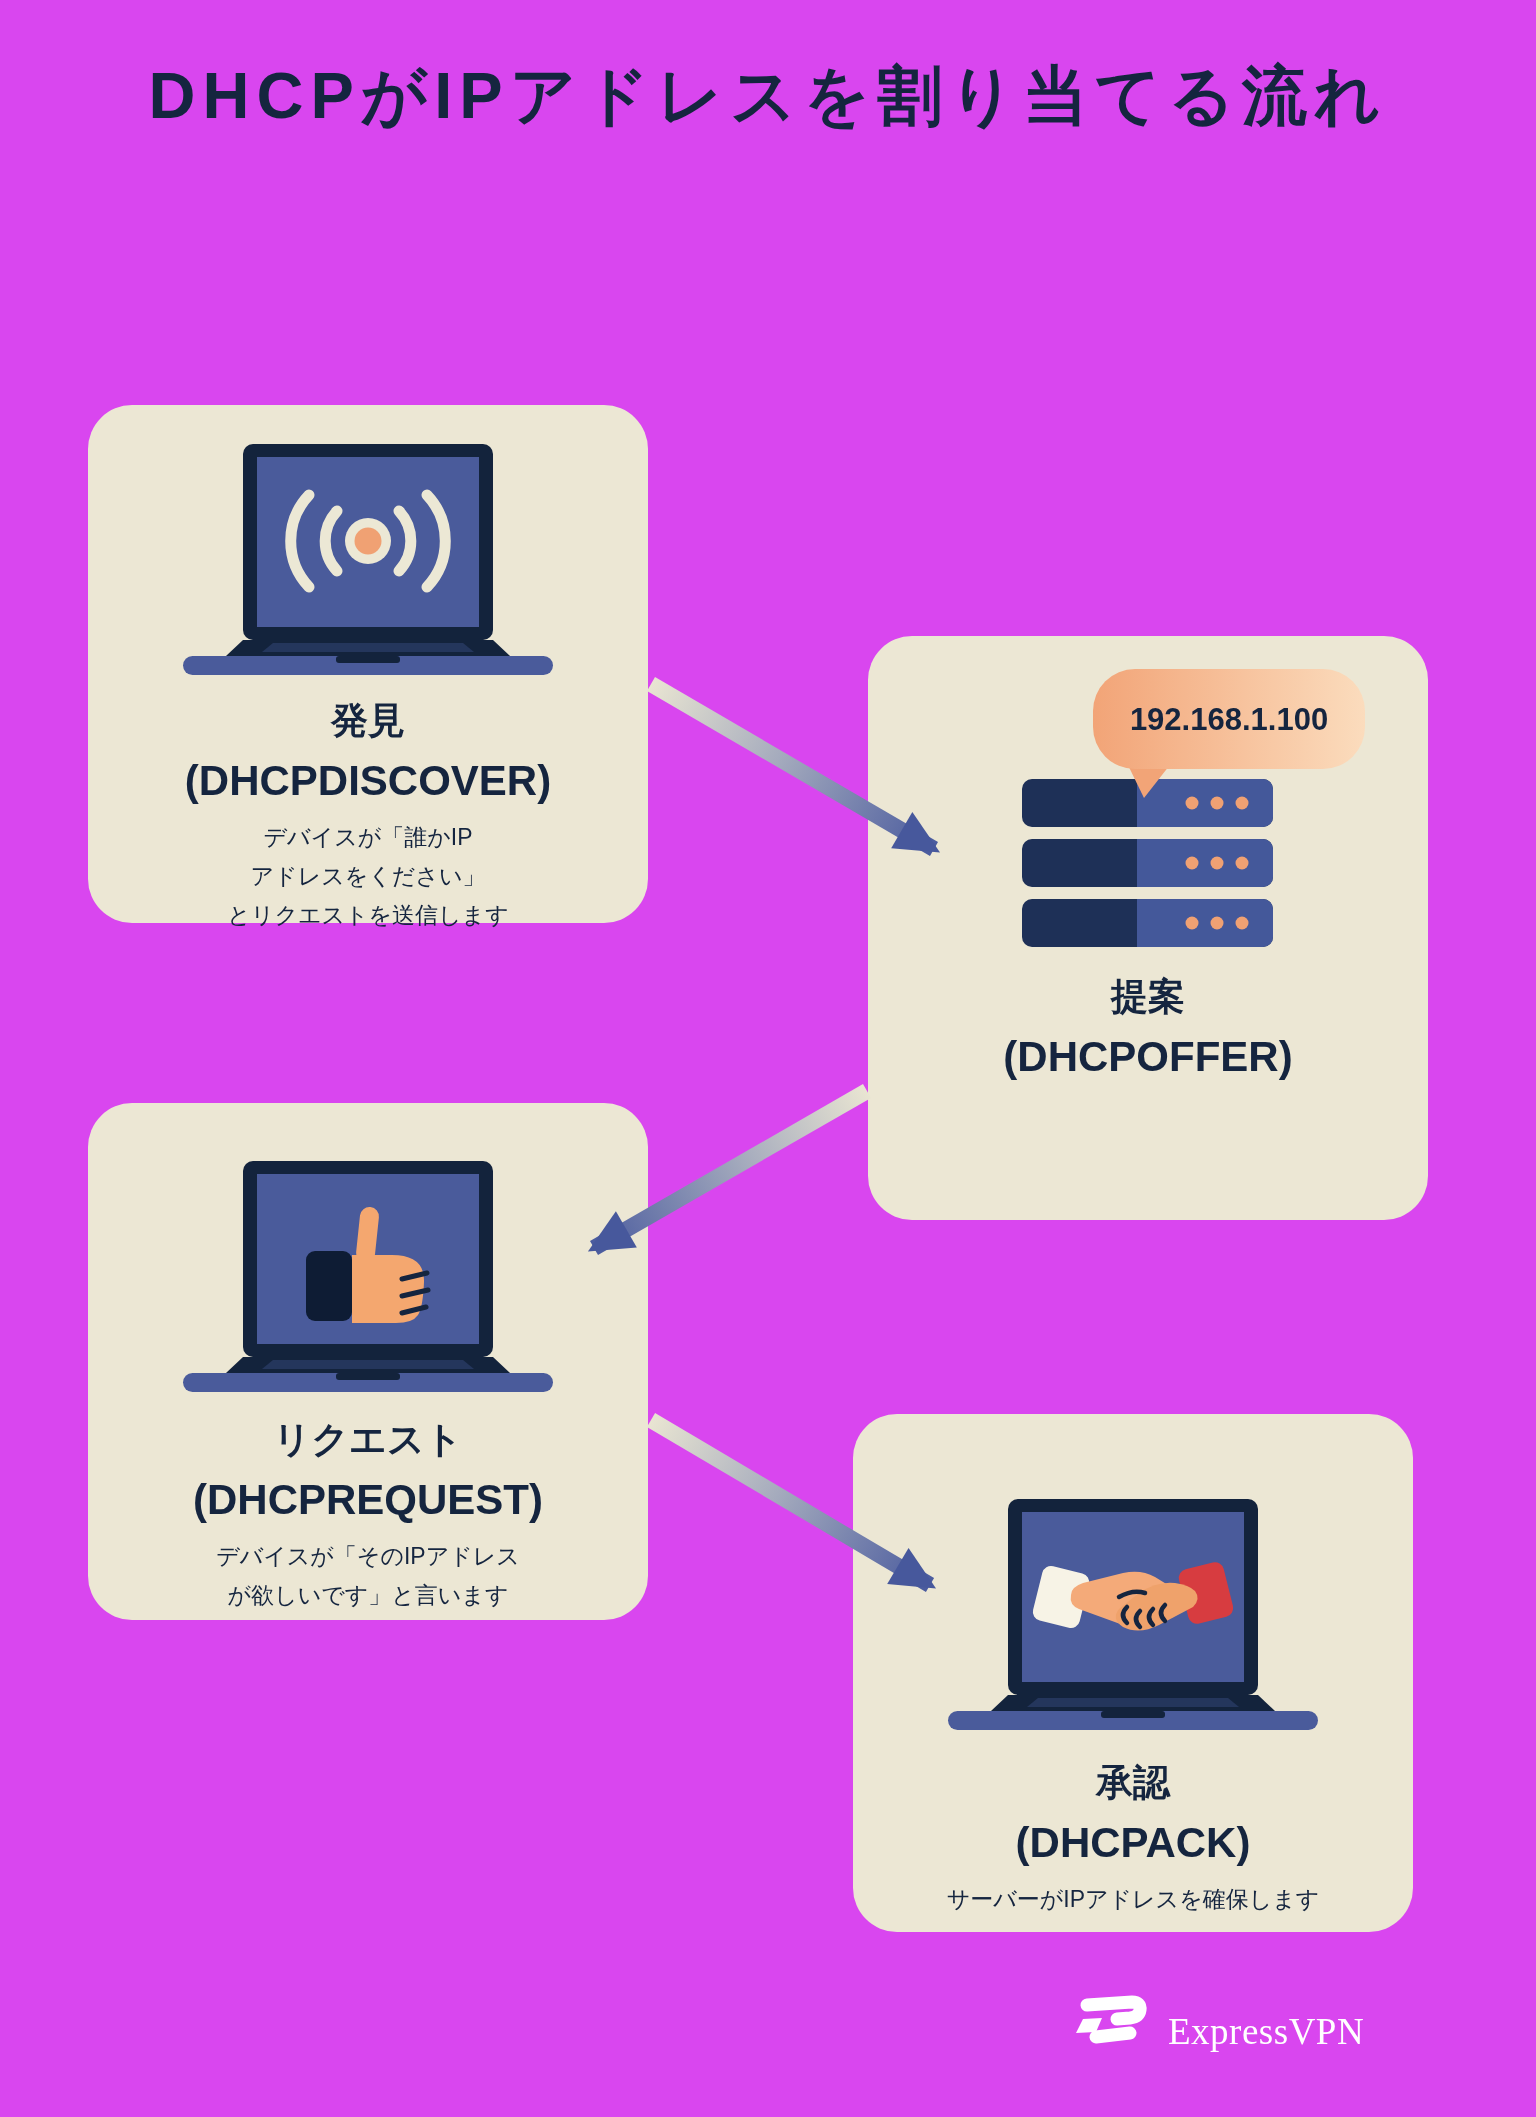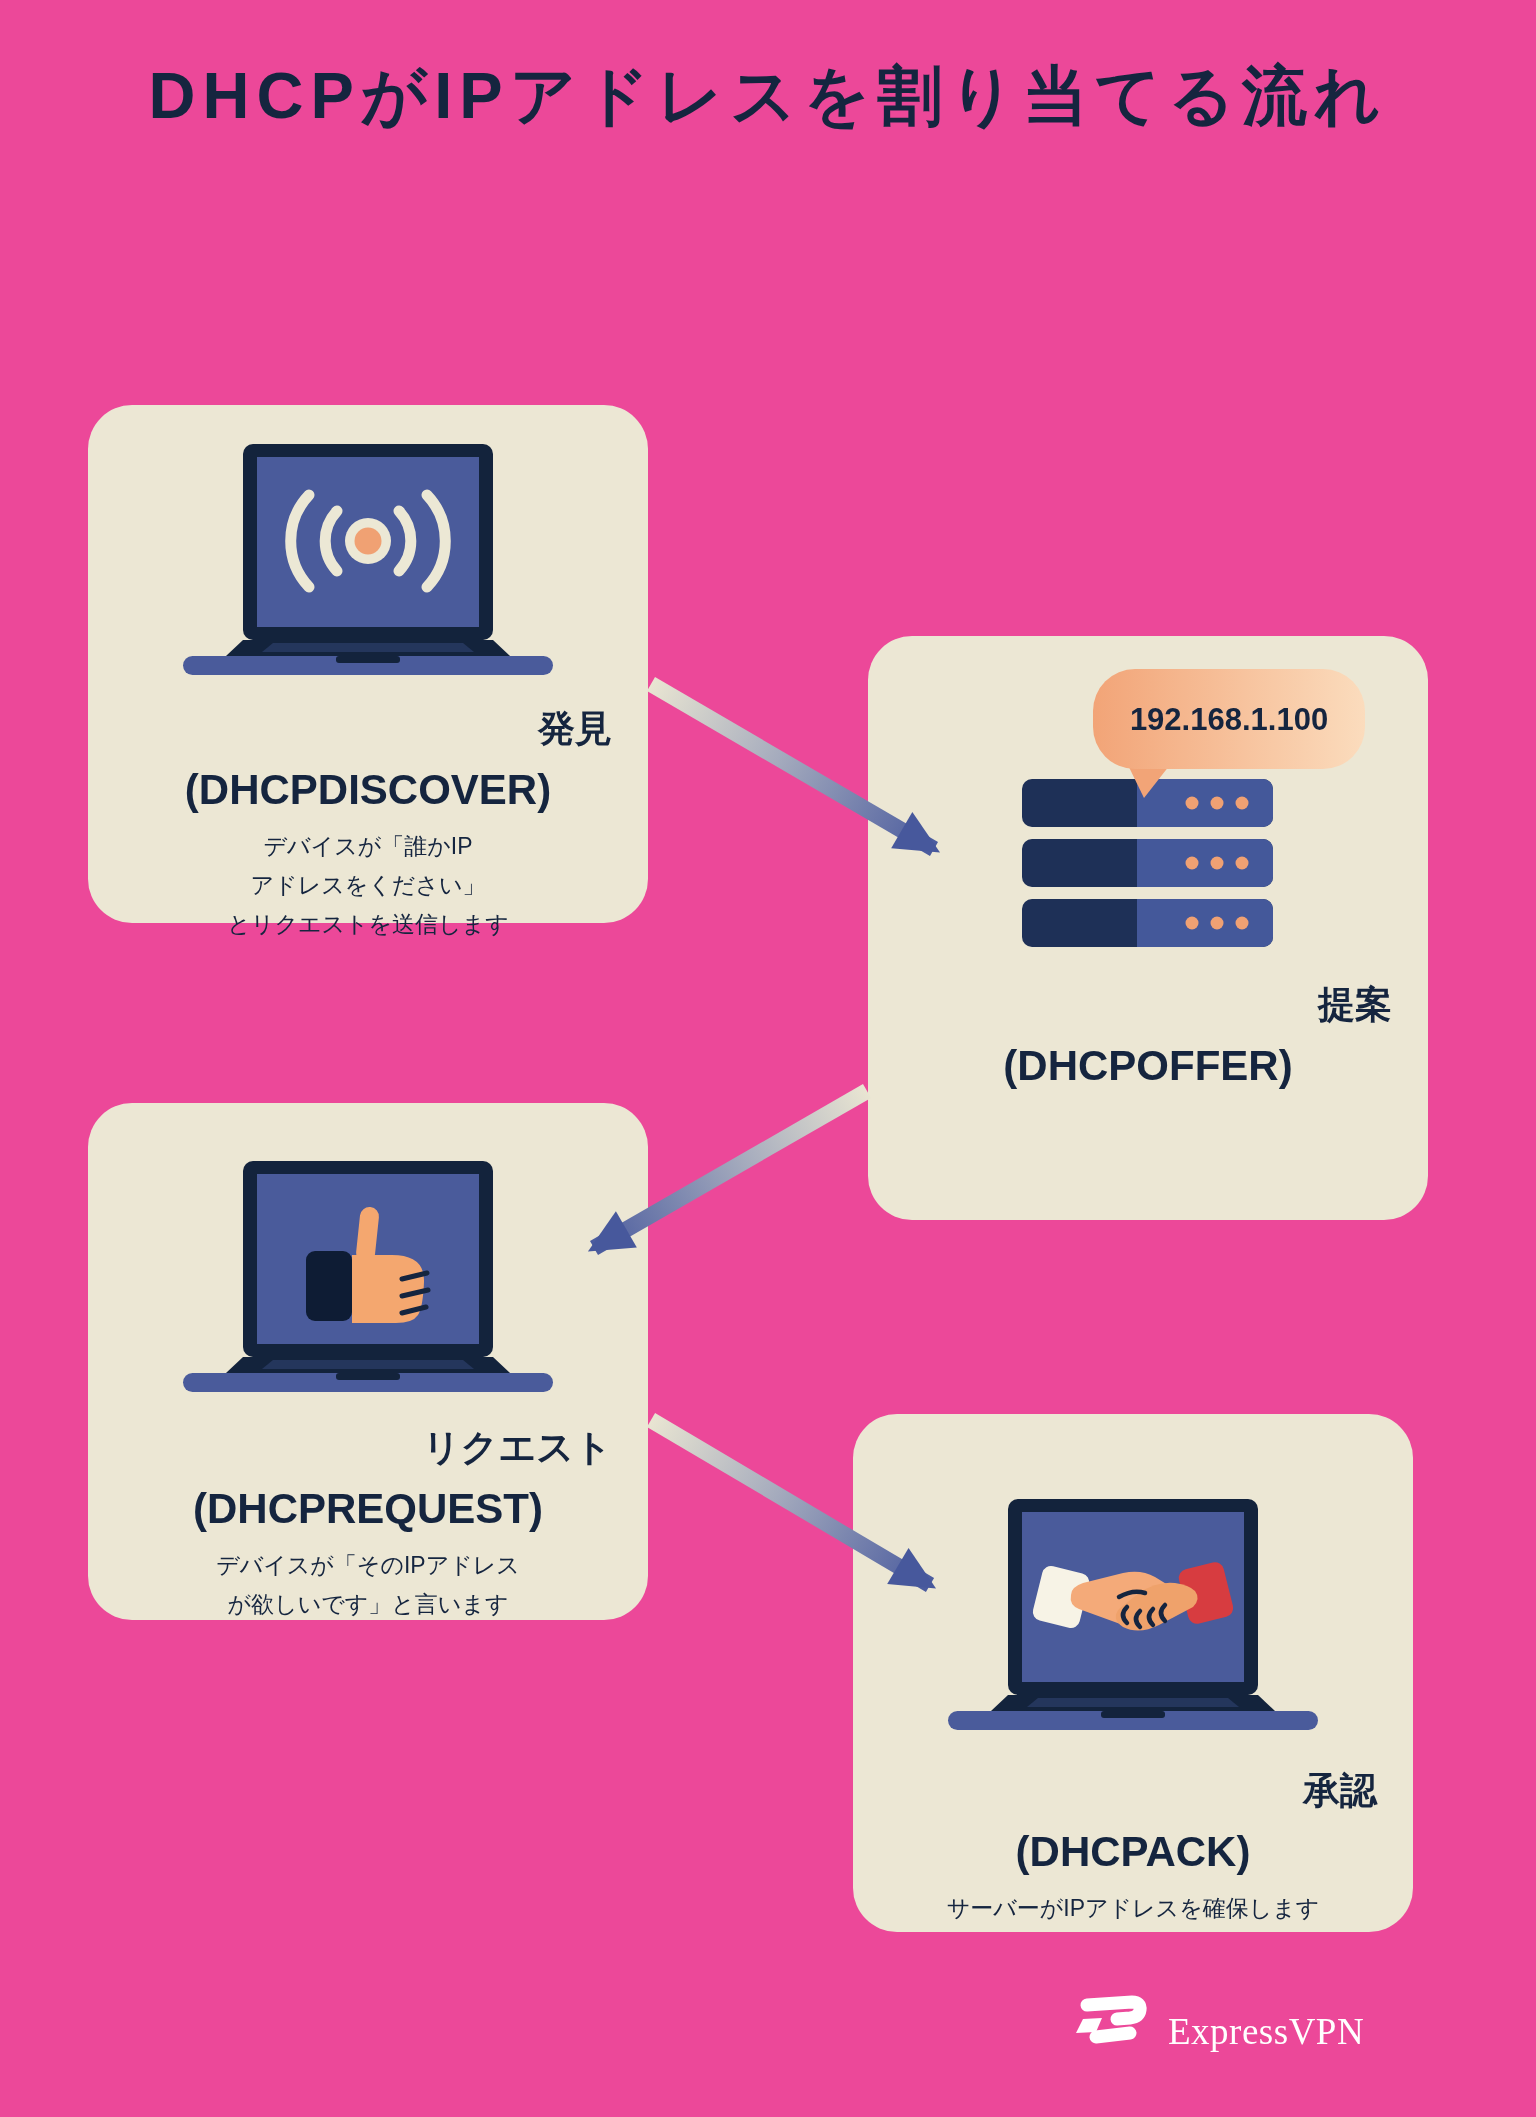--- a/index.html
+++ b/index.html
@@ -3,21 +3,21 @@
 <meta charset="utf-8">
 <style>
   html,body{margin:0;padding:0;}
   body{
     font-family:"Liberation Sans","DejaVu Sans",sans-serif;
     background:#888;
   }
   .canvas{
     position:relative;
     width:1536px;height:2117px;
-    background:#ec4899;
+    background:#d946ef;
     overflow:hidden;
     margin:0 auto;
   }
   .page-title{
     position:absolute;
     left:0;right:0;top:52px;
     margin:0;
     text-align:center;
     font-size:65px;
     font-weight:800;
@@ -44,25 +44,24 @@
     position:absolute;
     left:20px;right:20px;
     text-align:center;
     color:#15253f;
   }
   .card-1 .card-text{top:285px;}
   .card-2 .card-text{top:330px;}
   .card-3 .card-text{top:306px;}
   .card-4 .card-text{top:338px;}
   .step-title{
-    margin:16px;
+    margin:8px;
     font-size:37px;
     font-weight:800;
     line-height:46px;
-    text-align:right;
   }
   .step-code{
     margin:15px;
     font-size:42px;
     font-weight:800;
     line-height:44px;
   }
   .step-desc{
     margin:10px 0 0 0;
     font-size:23px;

